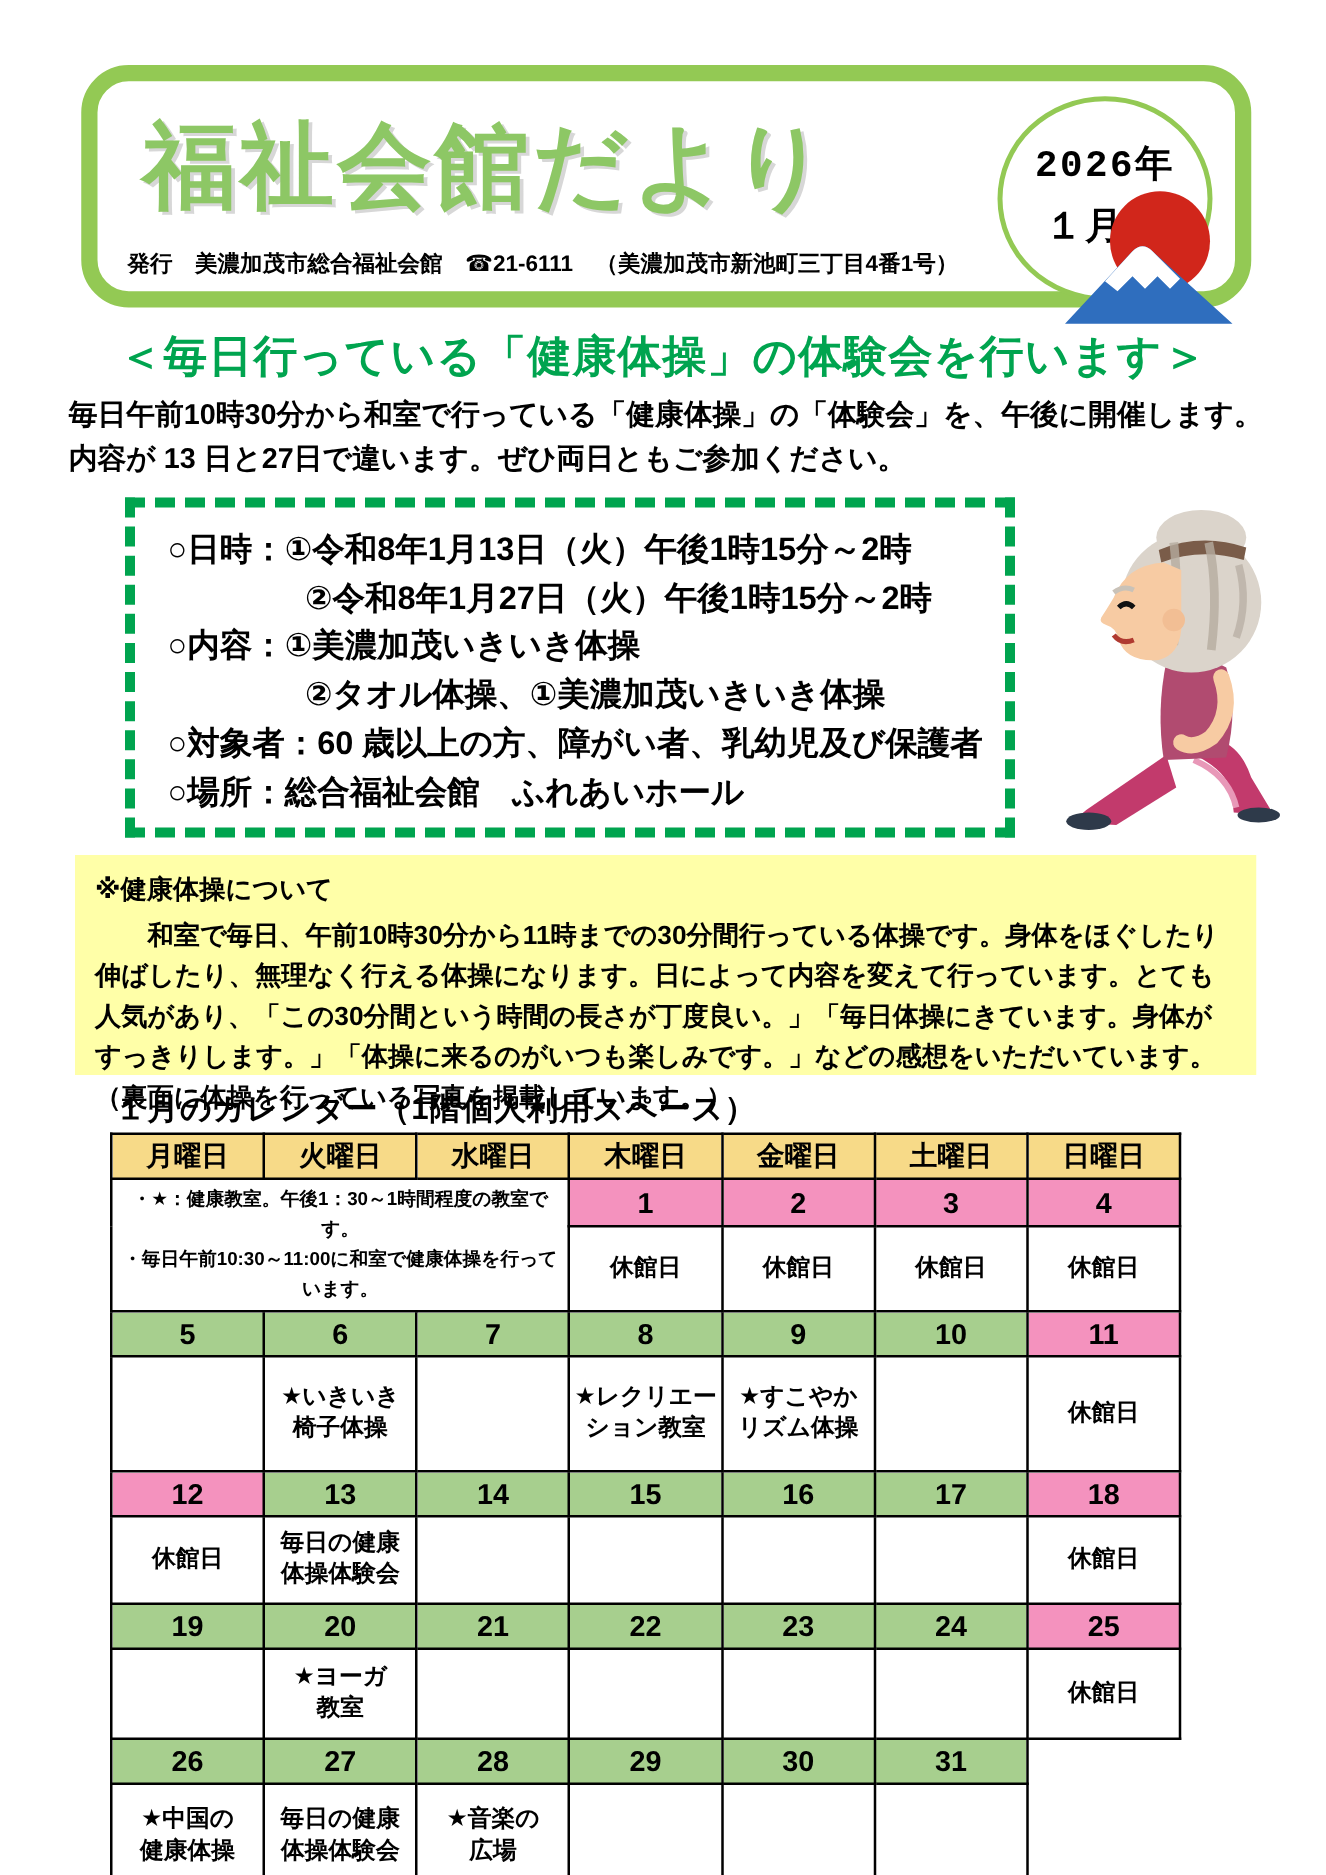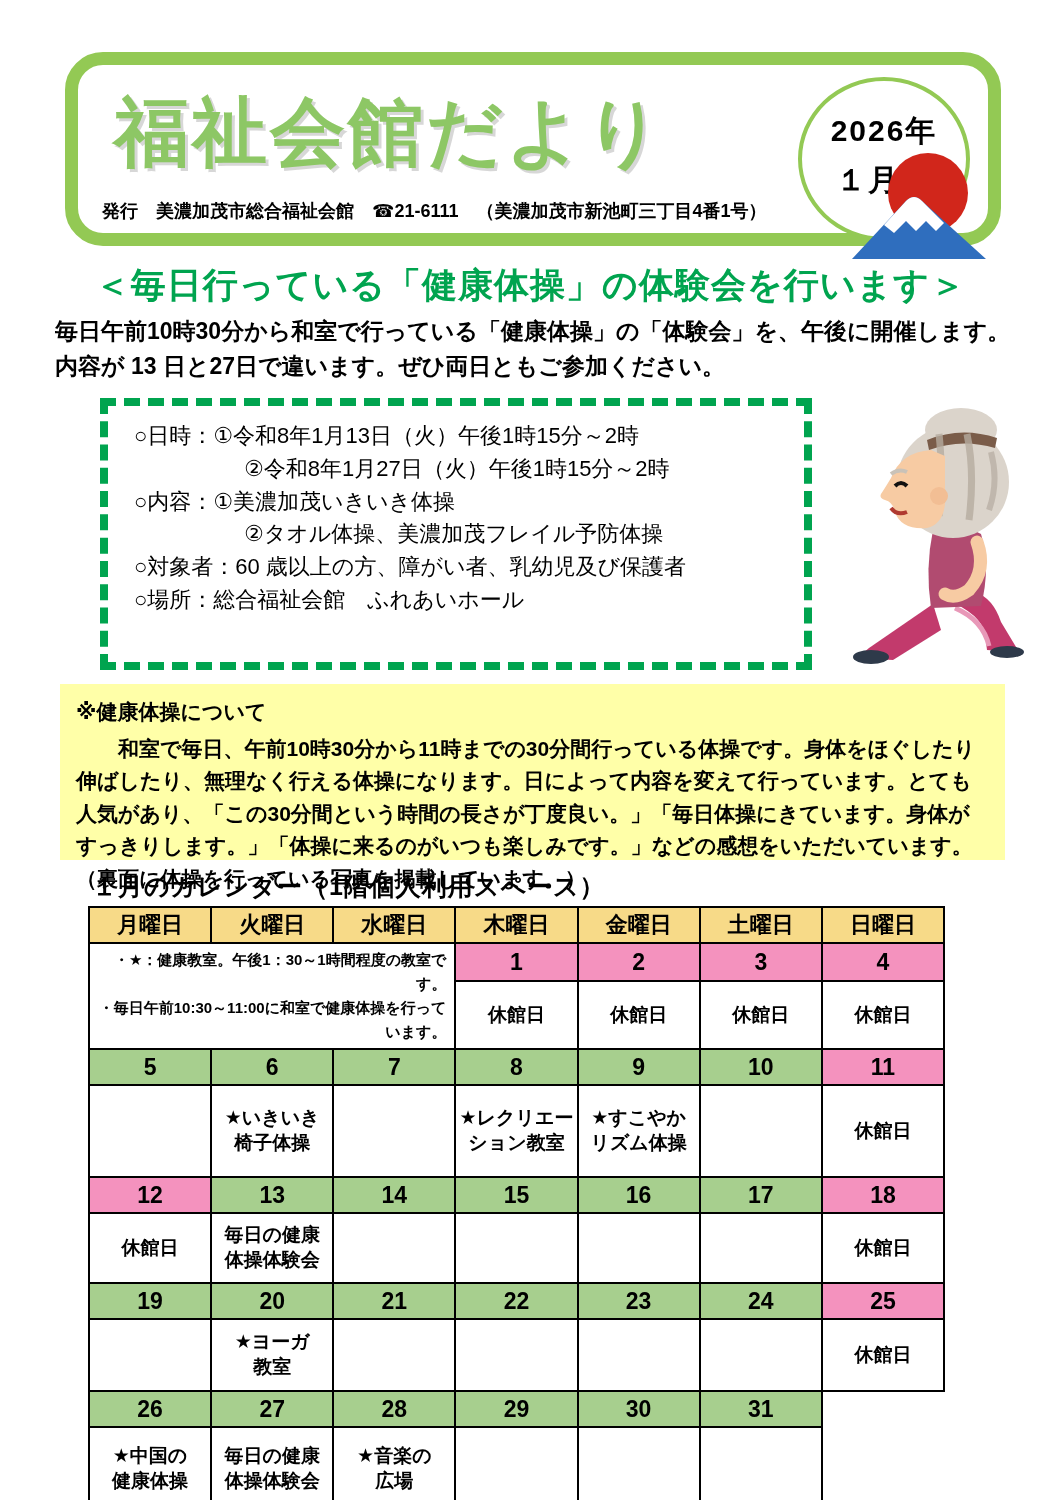--- a/index.html
+++ b/index.html
@@ -25,38 +25,38 @@
     text-shadow:3px 3px 0 rgba(140,140,140,.35);white-space:nowrap;text-align:center;
   }
   .issuer-line{
     position:absolute;left:24px;bottom:10px;font-size:18px;font-weight:bold;white-space:nowrap;
   }
   .issue-badge{position:absolute;right:2px;top:12px;width:200px;height:170px;}
   .badge-ellipse{
     position:absolute;left:12px;top:0;width:172px;height:164px;background:#fff;
     border:4px solid var(--frame-green);border-radius:50%;text-align:center;
   }
-  .badge-year{margin-top:30px;font-size:30px;font-weight:bold;letter-spacing:2px;}
+  .badge-year{margin-top:30px;font-size:30px;font-weight:bold;letter-spacing:2px;font-family:Liberation Mono, monospace;}
   .badge-month{margin-top:8px;font-size:30px;font-weight:bold;letter-spacing:2px;}
   .badge-sun{
     position:absolute;right:18px;bottom:14px;width:80px;height:80px;border-radius:50%;
     background:var(--sun-red);
   }
   .badge-fuji{position:absolute;right:-8px;bottom:-14px;width:150px;height:72px;}
 
   
   .exercise-heading{
     position:absolute;left:0;top:262px;width:100%;text-align:center;
     font-size:35px;font-weight:bold;color:var(--accent-green);letter-spacing:1px;white-space:nowrap;
   }
   .intro-text{position:absolute;left:55px;top:314px;width:960px;font-size:23px;font-weight:bold;line-height:1.5;}
   .details-box{
     position:absolute;left:100px;top:398px;width:712px;height:272px;
     border:8px dashed var(--accent-green);padding:14px 12px 10px 26px;
-    font-size:22px;font-weight:normal;line-height:1.49;white-space:nowrap;
+    font-size:26px;font-weight:bold;line-height:1.49;white-space:nowrap;
   }
   .details-box .indent{padding-left:110px;}
   .illustration{position:absolute;left:835px;top:408px;width:212px;height:262px;}
 
   
   .about-box{
     position:absolute;left:60px;top:684px;width:945px;height:176px;
     background:var(--box-yellow);padding:12px 18px 10px 16px;
     font-size:21px;font-weight:bold;line-height:1.55;
   }
@@ -72,21 +72,21 @@
   .calendar td,.calendar th{
     border:2px solid #000;text-align:center;vertical-align:middle;
     font-weight:bold;overflow:hidden;
   }
   .calendar th{background:var(--cal-header-yellow);font-size:22px;height:36px;}
   .calendar .date-cell{font-size:23px;height:36px;}
   .calendar .bg-pink{background:var(--cal-pink);}
   .calendar .bg-green{background:var(--cal-green);}
   .calendar .event-cell{font-size:19px;line-height:1.3;background:#fff;margin-top:24px;}
   .calendar .note-cell{
-    background:#fff;text-align:right;font-size:15px;line-height:1.6;
+    background:#fff;text-align:center;font-size:15px;line-height:1.6;
     padding:4px 8px;vertical-align:middle;
   }
   .calendar .void-cell{border:none;background:#fff;}
 </style>
 </head>
 <body>
 
 <div class="page">
 
   <div class="header-box">
@@ -108,21 +108,21 @@
   <div class="exercise-heading">＜毎日行っている「健康体操」の体験会を行います＞</div>
   <div class="intro-text">
     <div>毎日午前10時30分から和室で行っている「健康体操」の「体験会」を、午後に開催します。</div>
     <div>内容が 13 日と27日で違います。ぜひ両日ともご参加ください。</div>
   </div>
 
   <div class="details-box">
     <div>○日時：①令和8年1月13日（火）午後1時15分～2時</div>
     <div class="indent">②令和8年1月27日（火）午後1時15分～2時</div>
     <div>○内容：①美濃加茂いきいき体操</div>
-    <div class="indent">②タオル体操、美濃加茂フレイル予防体操</div>
+    <div class="indent">②タオル体操、①美濃加茂いきいき体操</div>
     <div>○対象者：60 歳以上の方、障がい者、乳幼児及び保護者</div>
     <div>○場所：総合福祉会館　ふれあいホール</div>
   </div>
 
   <svg class="illustration" viewBox="0 0 212 262">
 
     <path d="M98,196 L34,240 L22,250 L58,252 L106,222 Z" fill="#C23A6C"></path>
     <ellipse cx="36" cy="249" rx="18" ry="7" fill="#2E3A4A"></ellipse>
 
     <path d="M112,192 Q146,206 150,226 L152,242 L184,244 L166,214 Q158,190 140,184 Z" fill="#C23A6C"></path>

